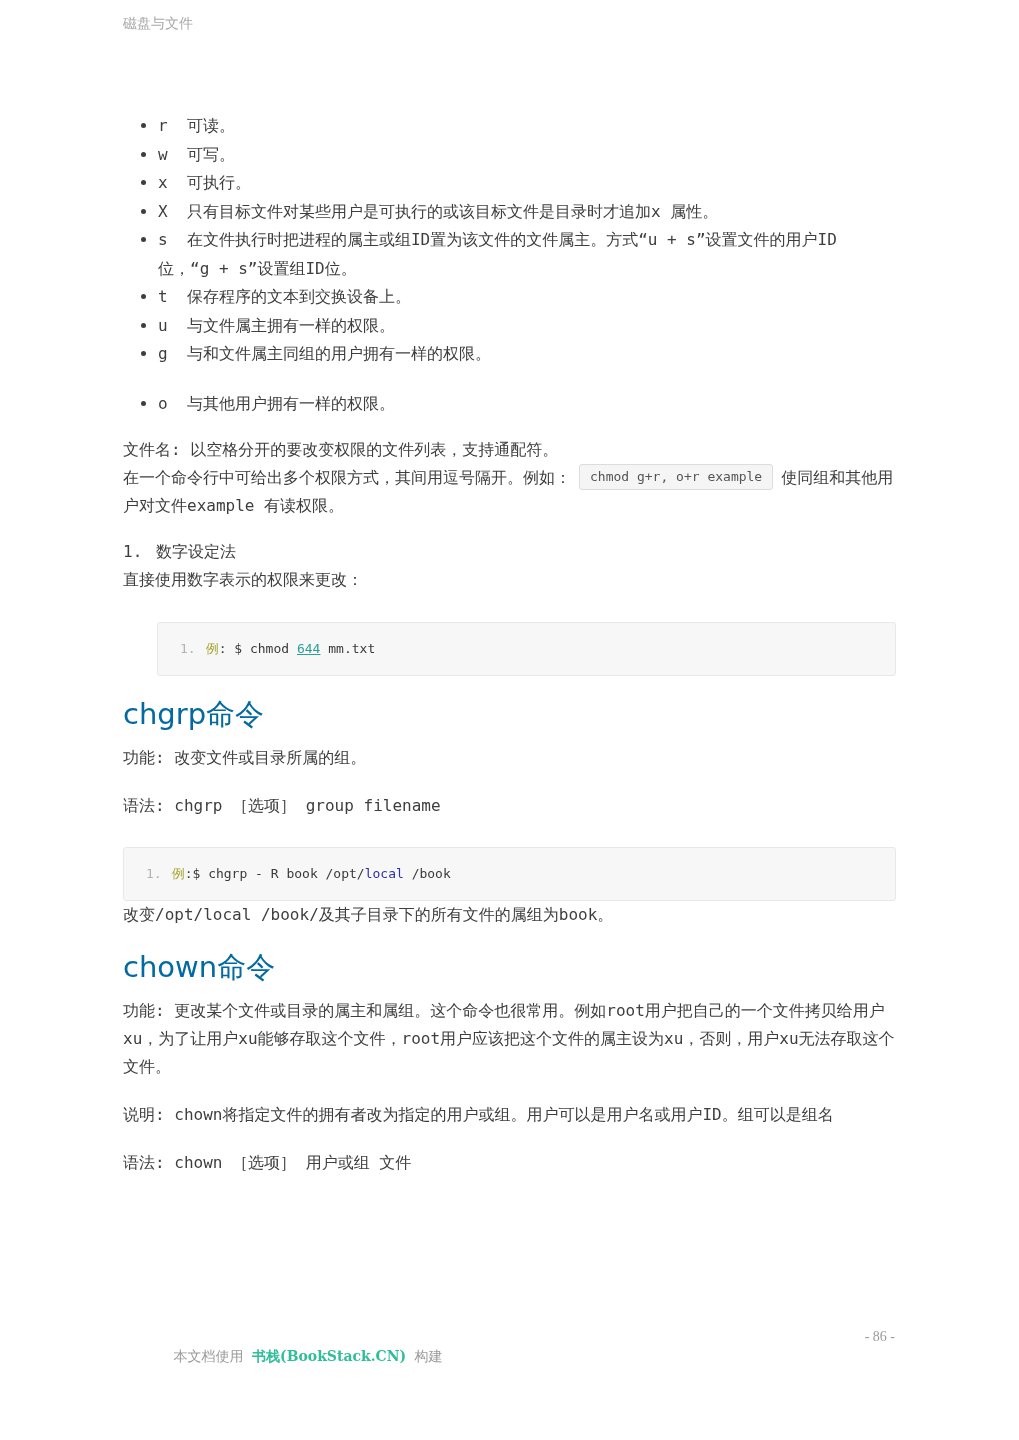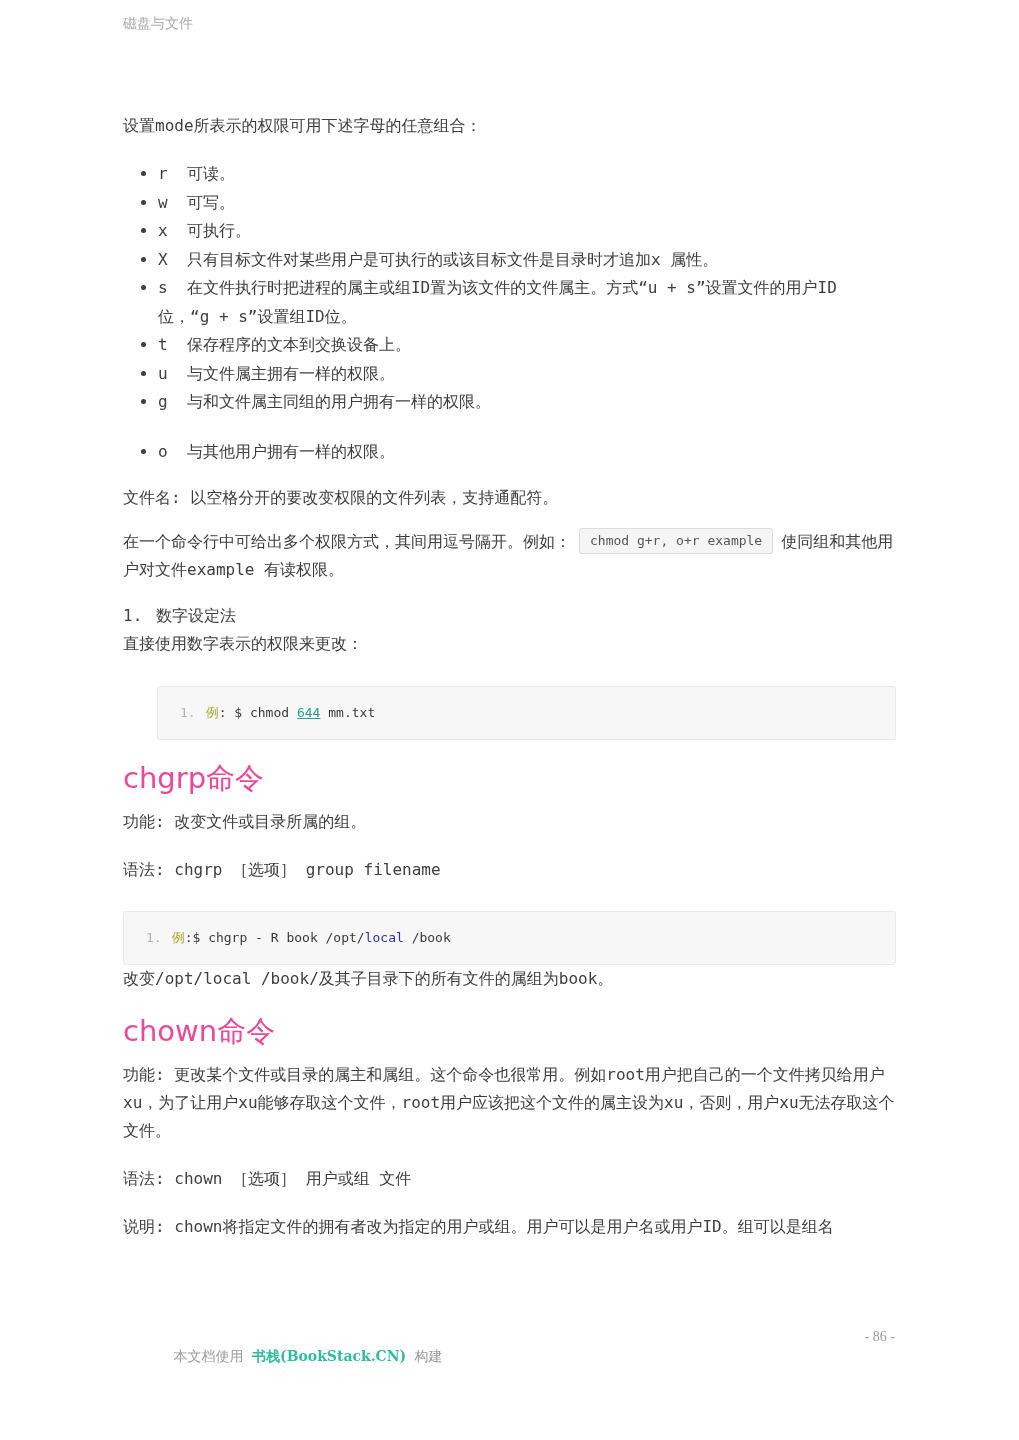--- a/index.html
+++ b/index.html
@@ -51,21 +51,21 @@
     color:#3a3a3a; white-space:pre;
   }
   .code-block.indent-block { margin-left:34px; margin-top:28px; }
   .code-ln { color:var(--code-ln,#b3b3b3); margin-right:10px; }
   .tok-olive { color:var(--code-olive,#a4a42e); }
   .tok-teal  { color:var(--code-teal,#2aa198);text-decoration:underline; }
   .tok-navy  { color:var(--code-navy,#2e2ea8); }
 
   h2.section-title {
     font-family:"DejaVu Sans",sans-serif; font-weight:400;
-    font-size:29px; line-height:36px; color:#ec4899;
+    font-size:29px; line-height:36px; color:#0369a1;
     margin:20px 0 12px 0;
   }
   h2.section-title.gap-lg { margin-top:16px; }
 
   .after-code { margin-top:10px; }
 
   .doc-footer {
     position:absolute; left:123px; right:124px; top:1326px;
     display:flex; justify-content:space-between; align-items:baseline;
     font-size:14px; line-height:20px; color:#9a9a9a;
@@ -79,35 +79,34 @@
 </style>
 </head>
 <body>
 
 <div class="page">
 
   <div class="doc-header">磁盘与文件</div>
 
   <div class="content">
 
-    <p class="body-para intro">设置mode所表示的权限可用下述字母的任意组合：</p>
 
     <ul class="perm-list">
       <li><span>r  可读。</span></li>
       <li><span>w  可写。</span></li>
       <li><span>x  可执行。</span></li>
       <li><span>X  只有目标文件对某些用户是可执行的或该目标文件是目录时才追加x 属性。</span></li>
       <li><span>s  在文件执行时把进程的属主或组ID置为该文件的文件属主。方式“u + s”设置文件的用户ID位，“g + s”设置组ID位。</span></li>
       <li><span>t  保存程序的文本到交换设备上。</span></li>
       <li><span>u  与文件属主拥有一样的权限。</span></li>
       <li><span>g  与和文件属主同组的用户拥有一样的权限。</span></li>
       <li class="spaced"><span>o  与其他用户拥有一样的权限。</span></li>
     </ul>
 
-    <p class="body-para indent-para" style="margin-bottom:16px;">文件名: 以空格分开的要改变权限的文件列表，支持通配符。</p>
+    <p class="body-para indent-para" style="margin-bottom:0;">文件名: 以空格分开的要改变权限的文件列表，支持通配符。</p>
 
     <p class="body-para indent-para" style="margin-bottom:0;">
       <span>在一个命令行中可给出多个权限方式，其间用逗号隔开。例如：</span><code class="inline-code">chmod g+r, o+r example</code><span>使同组和其他用户对文件example 有读权限。</span>
     </p>
 
     <div class="ol-item">
       <span class="ol-num">1.</span>
       <span>数字设定法</span>
     </div>
 
@@ -120,22 +119,22 @@
     <p class="body-para">功能: 改变文件或目录所属的组。</p>
     <p class="body-para" style="margin-bottom:0;">语法: chgrp ［选项］ group filename</p>
 
     <div class="code-block"><span class="code-ln">1.</span><span class="tok-olive">例</span><span>:$ chgrp - R book /opt/</span><span class="tok-navy">local</span><span> /book</span></div>
 
     <p class="body-para after-code">改变/opt/local /book/及其子目录下的所有文件的属组为book。</p>
 
     <h2 class="section-title gap-lg">chown命令</h2>
 
     <p class="body-para">功能: 更改某个文件或目录的属主和属组。这个命令也很常用。例如root用户把自己的一个文件拷贝给用户xu，为了让用户xu能够存取这个文件，root用户应该把这个文件的属主设为xu，否则，用户xu无法存取这个文件。</p>
+    <p class="body-para">说明: chown将指定文件的拥有者改为指定的用户或组。用户可以是用户名或用户ID。组可以是组名</p>
     <p class="body-para">语法: chown ［选项］ 用户或组 文件</p>
-    <p class="body-para">说明: chown将指定文件的拥有者改为指定的用户或组。用户可以是用户名或用户ID。组可以是组名</p>
 
   </div>
 
   <div class="doc-footer">
     <div class="footer-left">
       <span>本文档使用 </span><a class="brand-link">书栈(BookStack.CN)</a><span> 构建</span>
     </div>
     <div class="page-num">- 86 -</div>
   </div>
 

